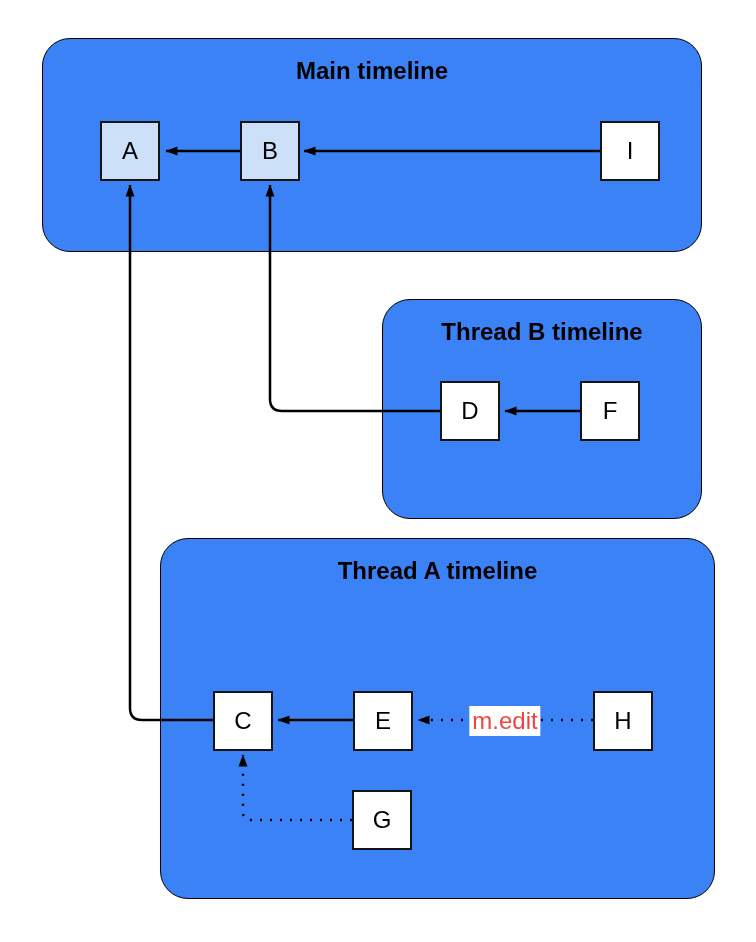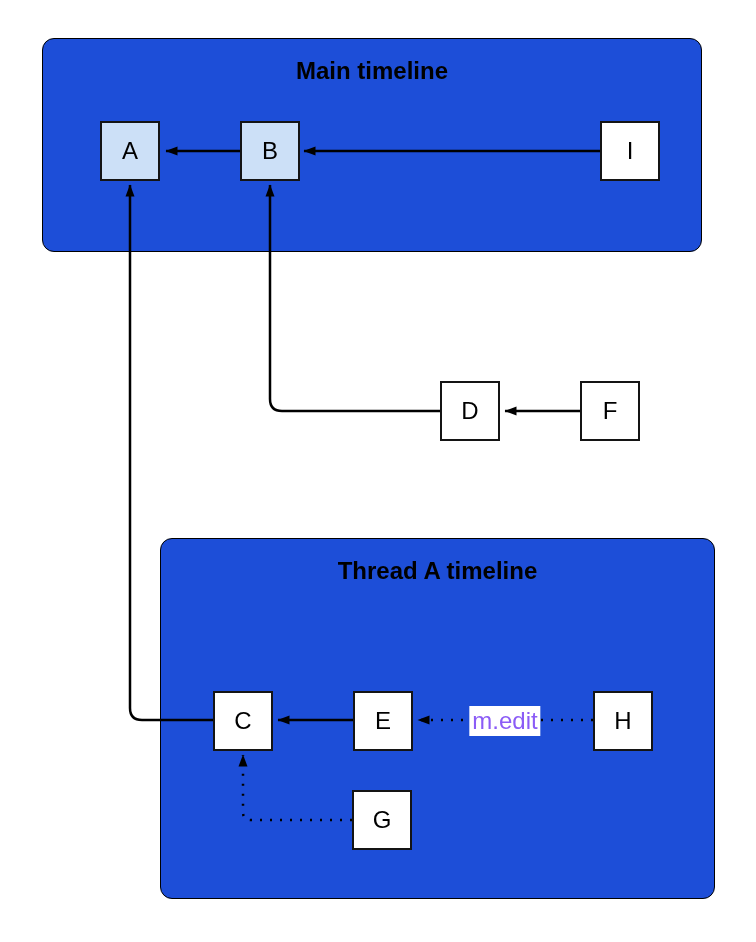--- a/index.html
+++ b/index.html
@@ -6,23 +6,23 @@
   .canvas {
     position: relative;
     width: 756px;
     height: 942px;
     background: #ffffff;
     font-family: "Liberation Sans", sans-serif;
     overflow: hidden;
   }
   .container {
     position: absolute;
-    background: #1d4ed8;
+    background: #3b82f6;
     border: 1.5px solid #000000;
-    border-radius: 12px;
+    border-radius: 28px;
     box-sizing: border-box;
   }
   .container-title {
     position: absolute;
     top: 18px;
     left: 0;
     width: 100%;
     text-align: center;
     font-size: 24px;
     font-weight: bold;
@@ -57,33 +57,36 @@
   }
   .node.highlight {
     background: #cce0f7;
   }
   .edge-label {
     position: absolute;
     transform: translate(-50%, -50%);
     background: #ffffff;
     padding: 1px 3px;
     font-size: 24px;
-    color: #8b5cf6;
+    color: #ef4444;
     white-space: nowrap;
   }
 </style>
 </head>
 <body>
 
 <div class="canvas">
 
   <div class="container" style="left:42px; top:38px; width:660px; height:214px;">
     <div class="container-title">Main timeline</div>
   </div>
 
+  <div class="container" style="left:382px; top:299px; width:320px; height:220px;">
+    <div class="container-title">Thread B timeline</div>
+  </div>
 
   <div class="container" style="left:160px; top:538px; width:555px; height:361px;">
     <div class="container-title">Thread A timeline</div>
   </div>
 
   <svg class="edges" width="756" height="942" viewBox="0 0 756 942">
     <defs>
       <marker id="arrow" viewBox="0 0 14 12" refX="12.5" refY="6" markerWidth="14" markerHeight="12" markerUnits="userSpaceOnUse" orient="auto">
         <path d="M 1 1.5 L 13 6 L 1 10.5 Z" fill="#000000"></path>
       </marker>

